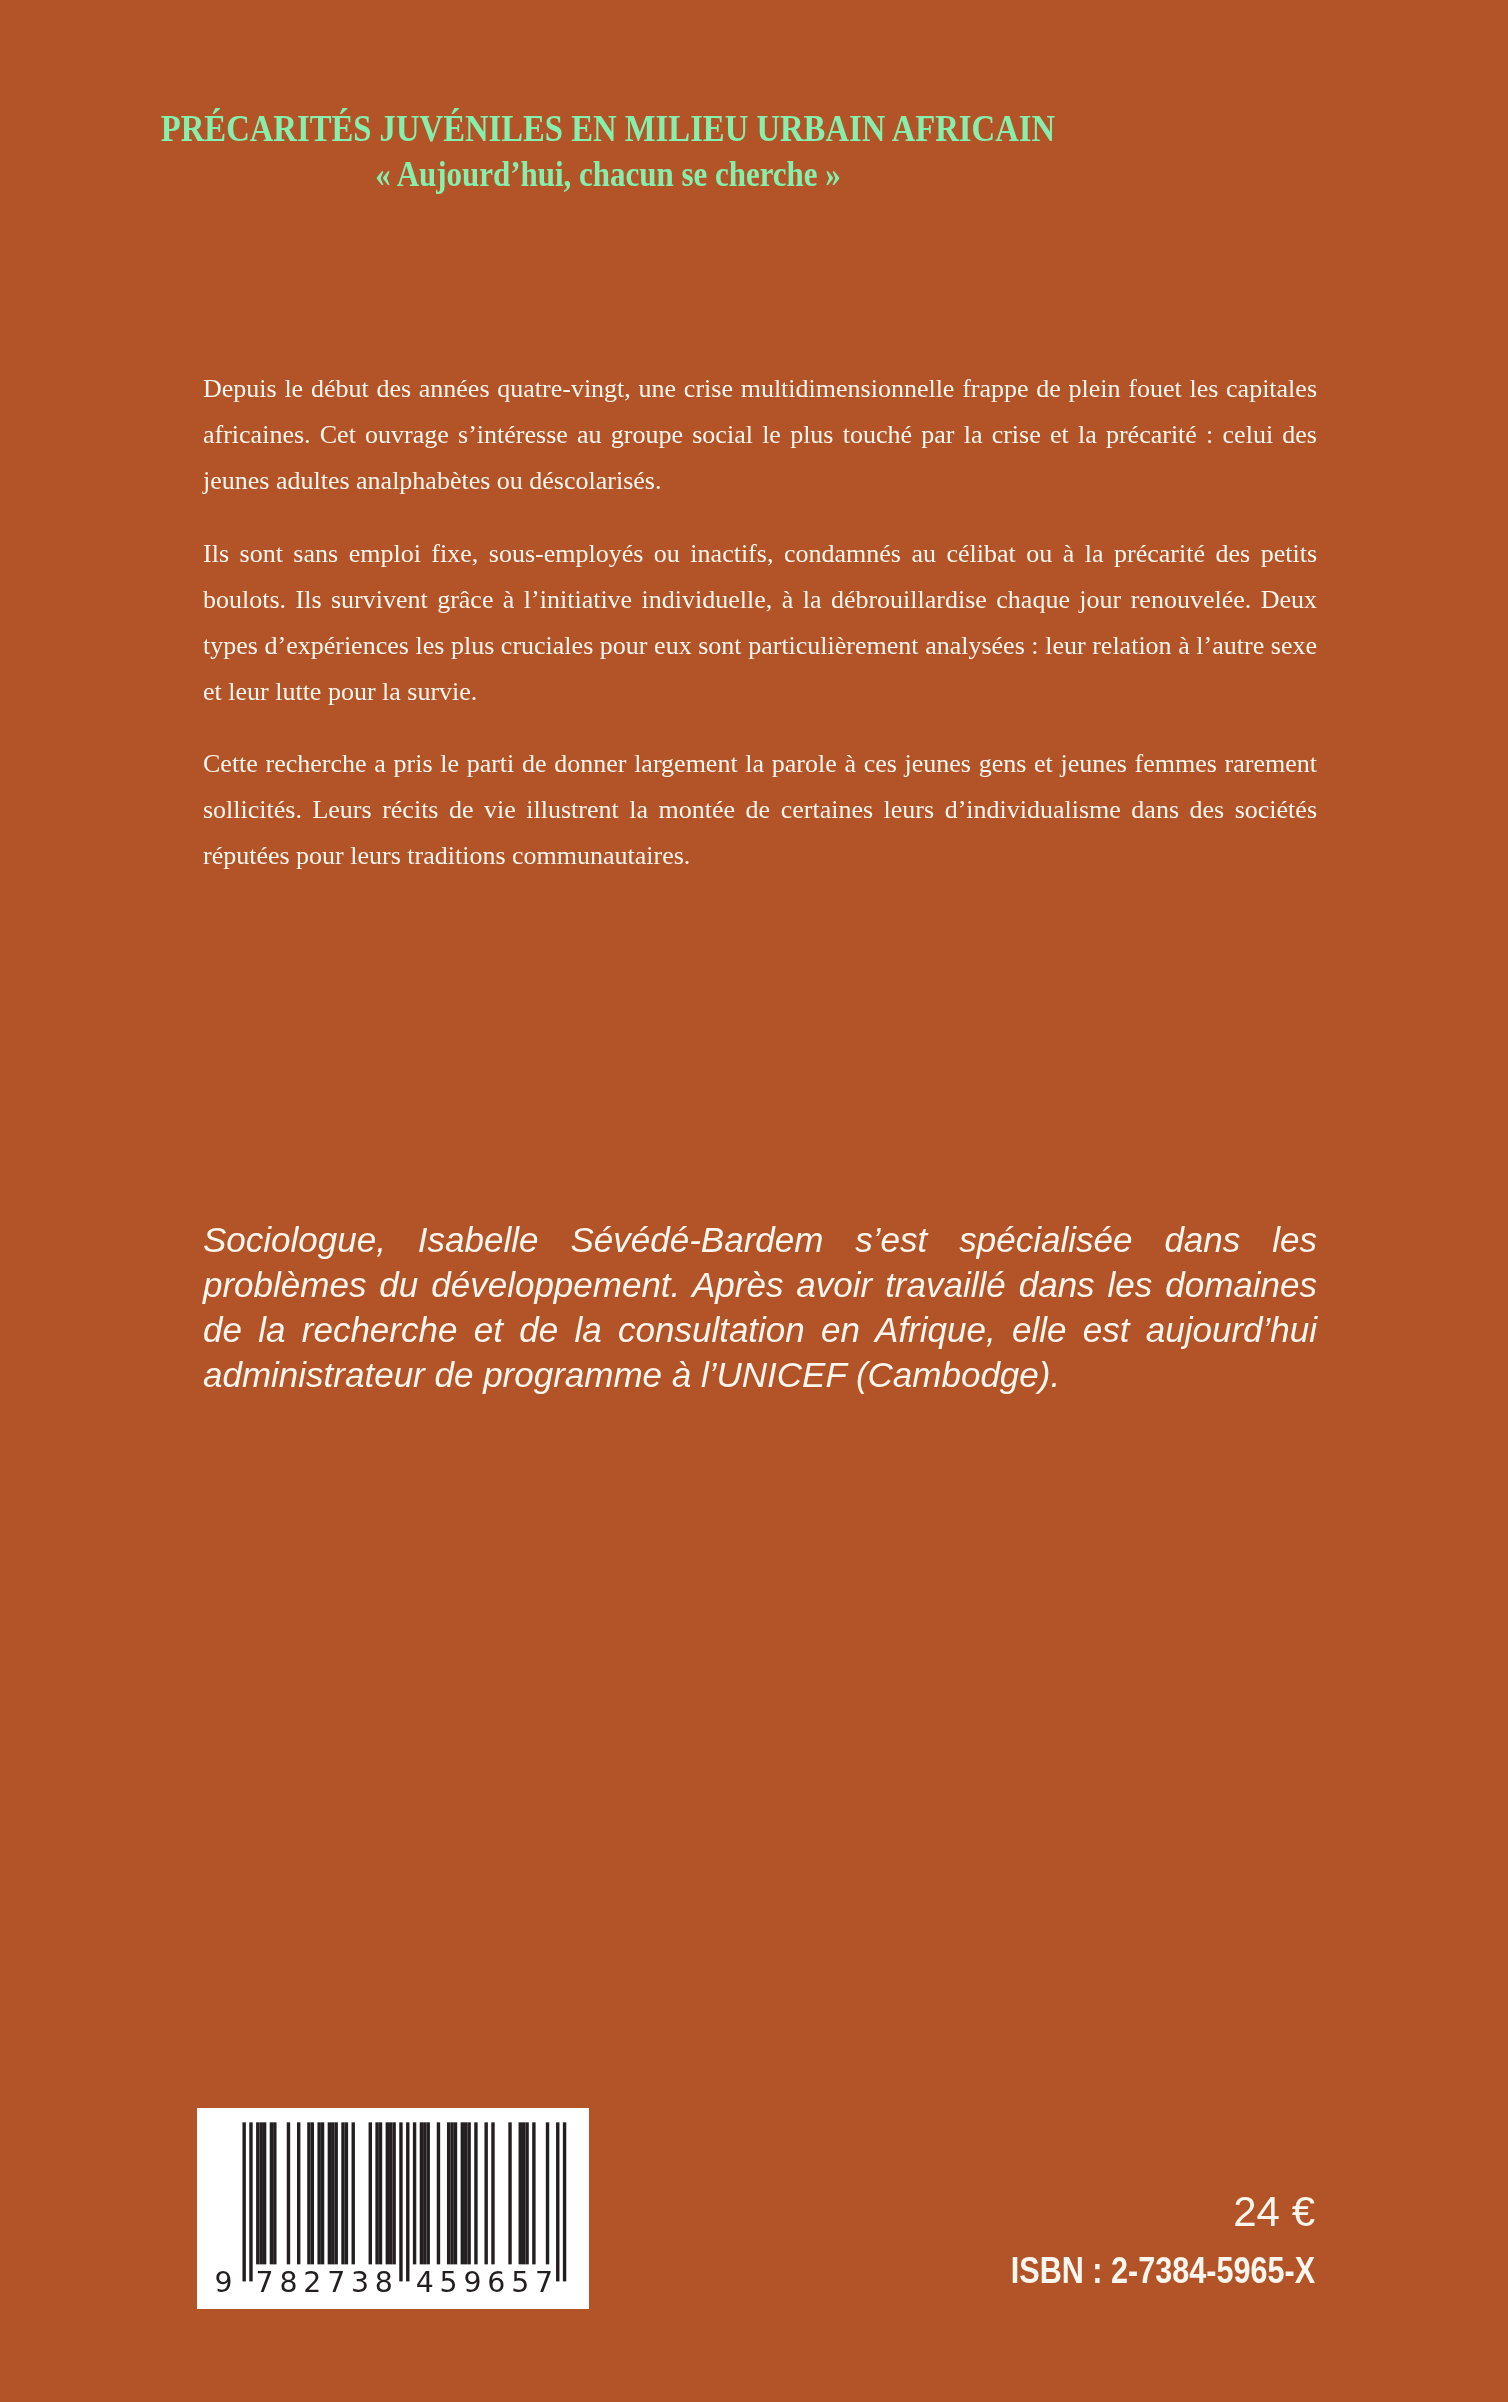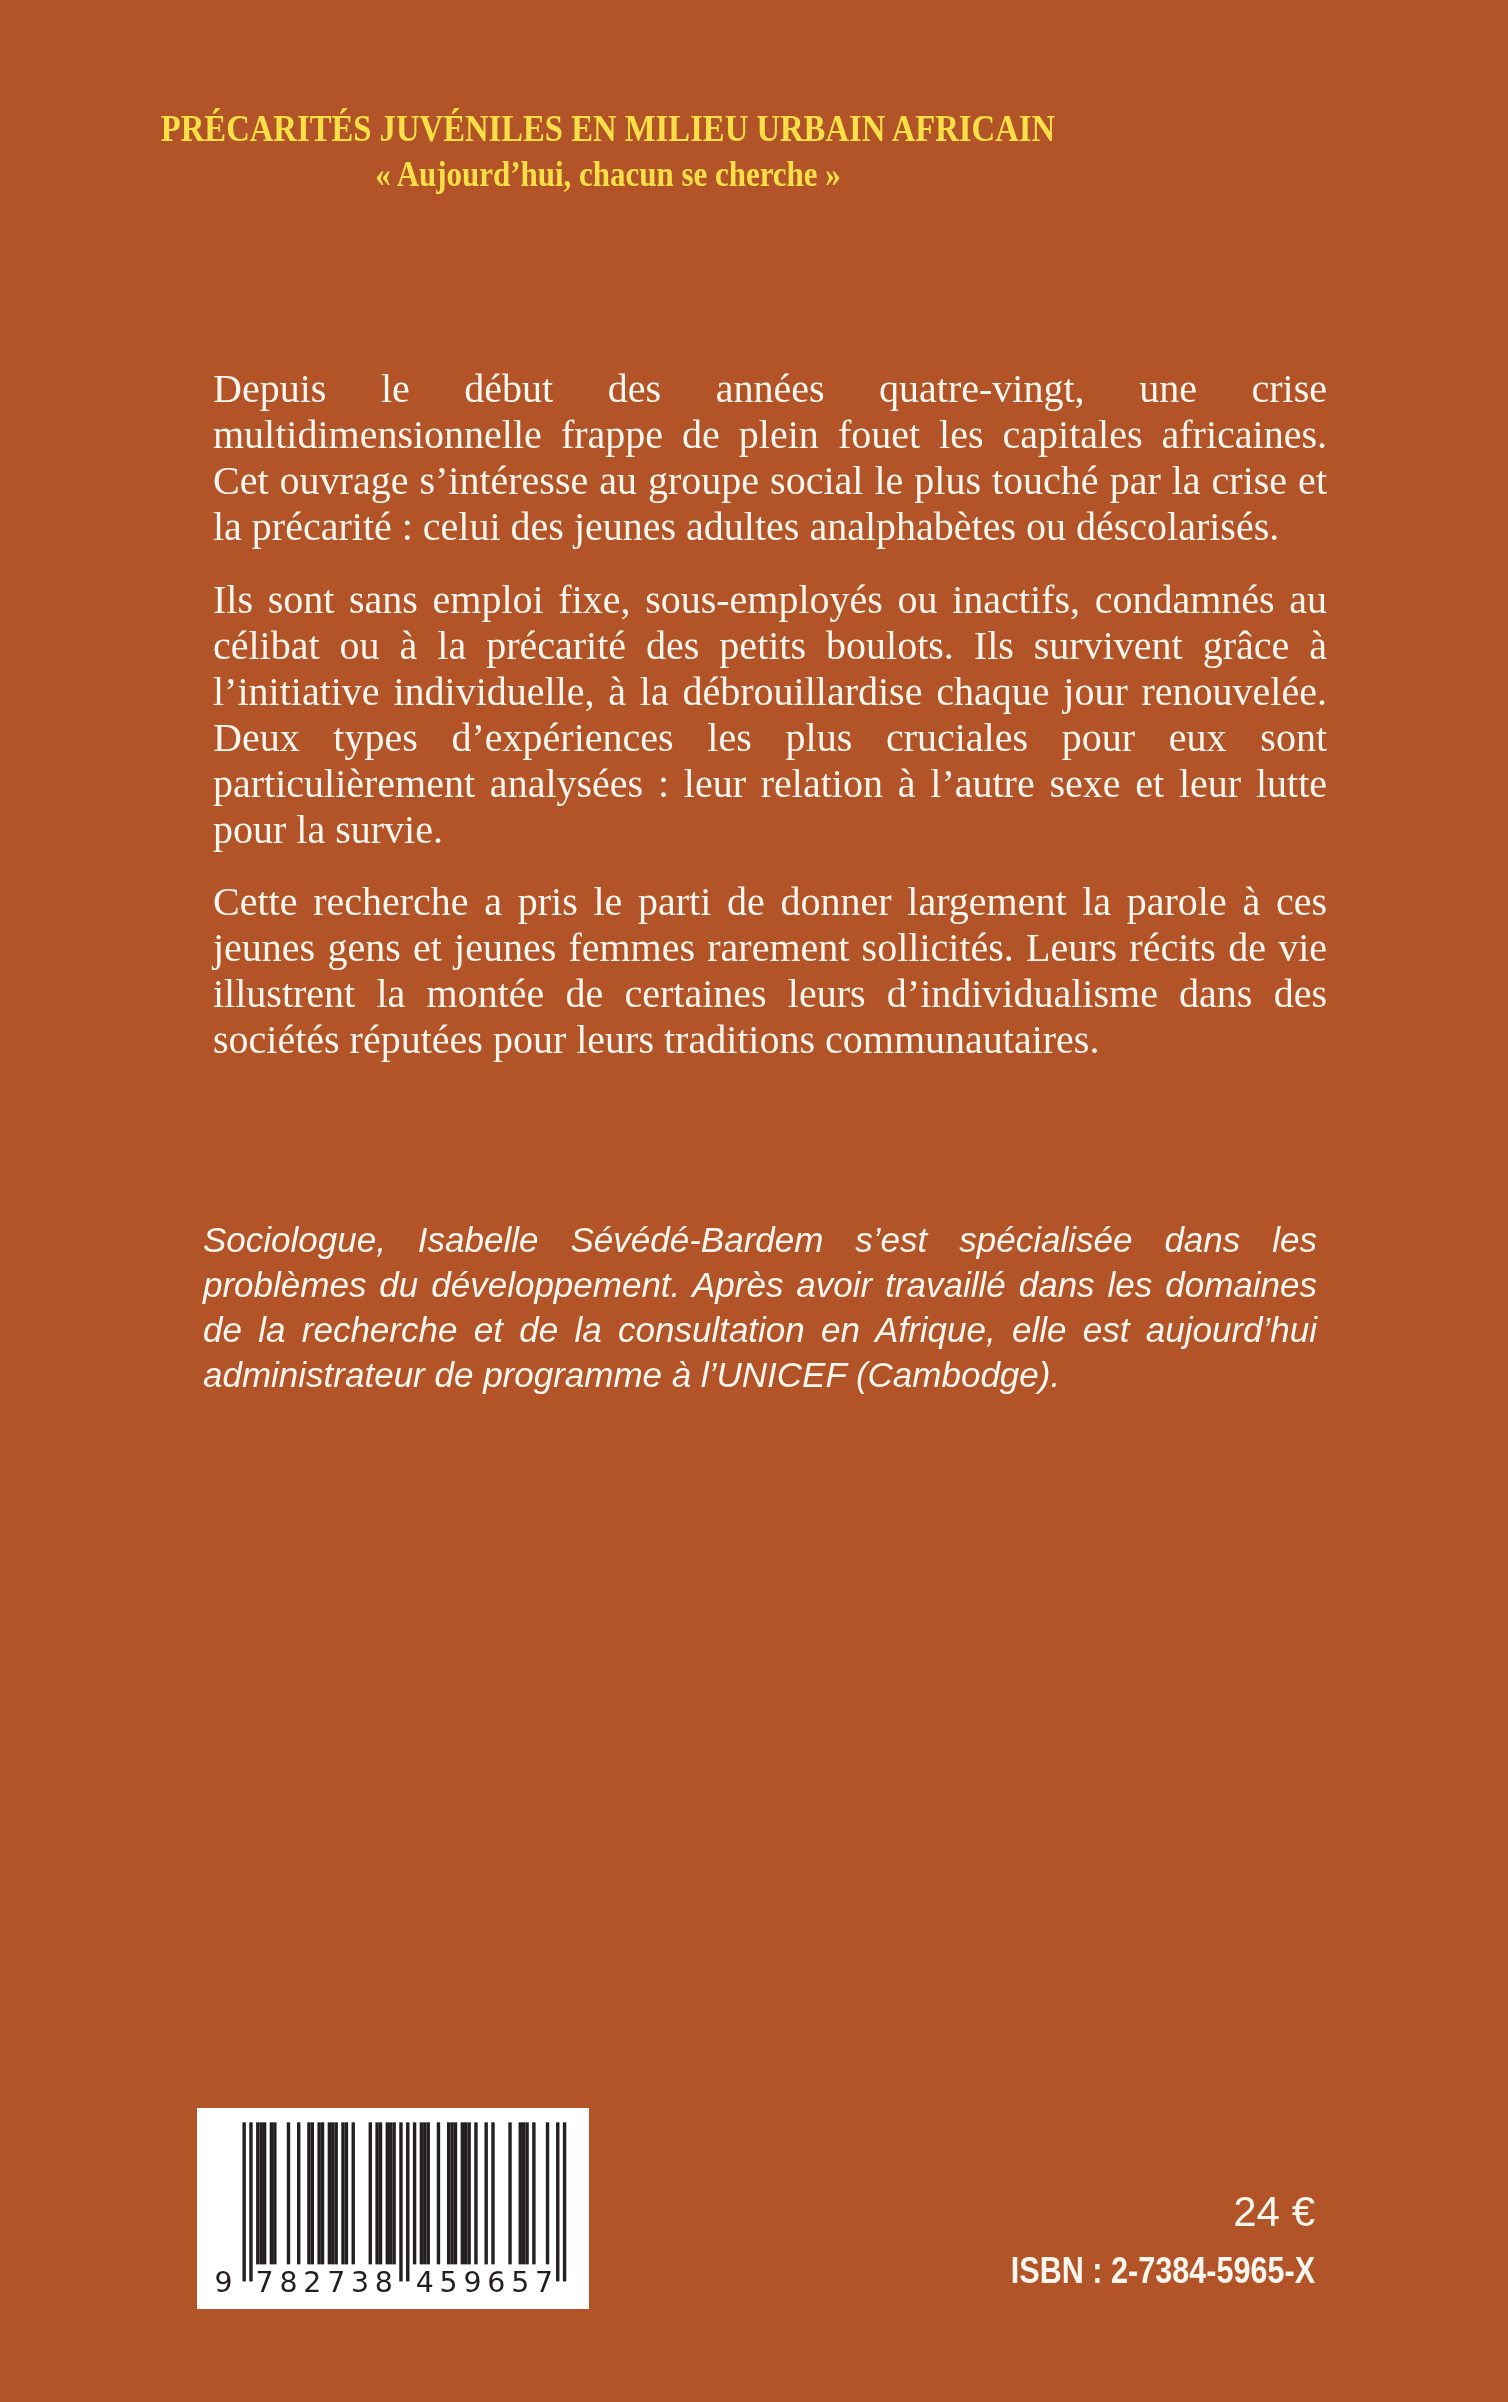--- a/index.html
+++ b/index.html
@@ -4,44 +4,43 @@
 <style>
   html, body { margin: 0; padding: 0; }
   body {
     width: 1508px; height: 2403px;
     background: #b35428;
     position: relative; overflow: hidden;
     font-family: "Liberation Serif", "DejaVu Serif", serif;
   }
   .title-block {
     position: absolute; left: 0; top: 106px; width: 1216px;
-    text-align: center; color: #fde047;
+    text-align: center; color: #86efac;
   }
   .title {
     display: inline-block;
     font-family: "Liberation Serif", serif;
     font-weight: bold; font-size: 38px; line-height: 44px;
     transform: scaleX(0.86); transform-origin: center;
     white-space: nowrap;
   }
   .subtitle {
     display: block;
     font-family: "Liberation Serif", serif;
     font-weight: bold; font-size: 36px; line-height: 44px;
     transform: scaleX(0.86); transform-origin: center;
     white-space: nowrap;
     margin-top: 1.9px;
   }
   .body-text {
     position: absolute; left: 203px; top: 366px; width: 1114px;
     color: #fbf6ee;
     font-family: "Liberation Serif", serif;
-    font-size: 40px; line-height: 46px;
+    font-size: 26px; line-height: 46px;
     text-align: justify;
-    margin-left: 10px;
   }
   .body-text p { margin: 0 0 26.5px 0; }
   .bio {
     position: absolute; left: 203px; top: 1217px; width: 1114px;
     color: #fbf6ee;
     font-family: Liberation Sans, sans-serif;
     font-style: italic;
     font-size: 35px; line-height: 45px;
     text-align: justify;
     margin: 0;

